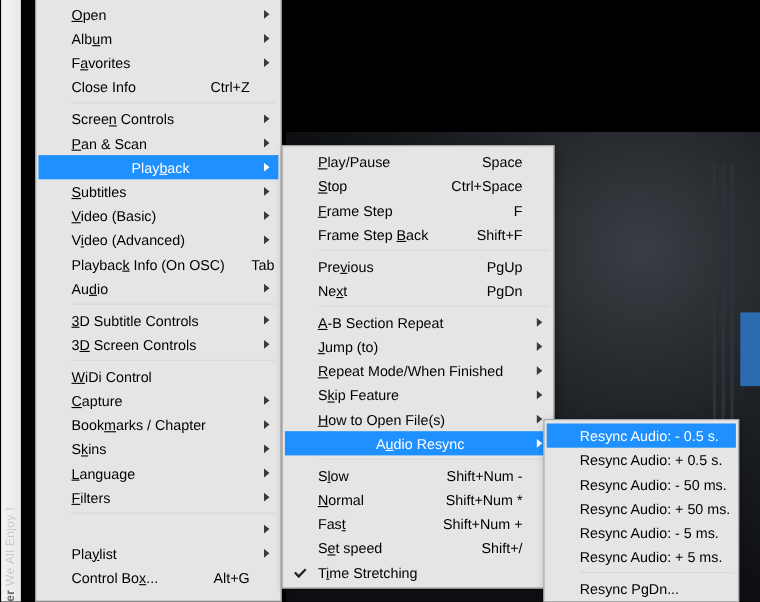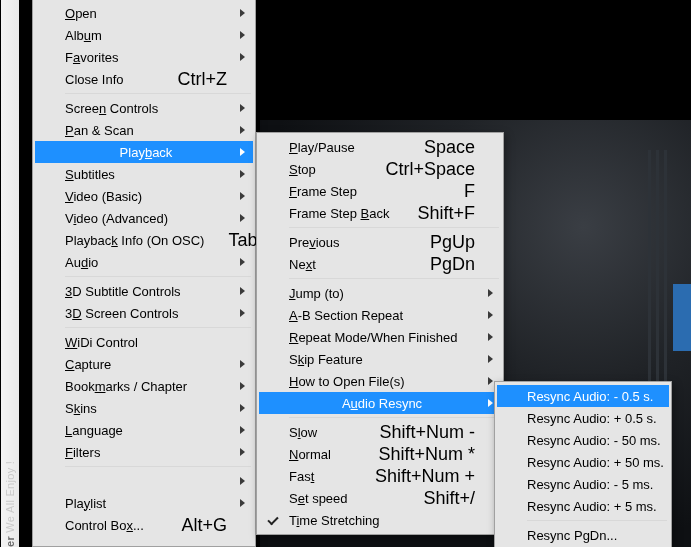--- a/index.html
+++ b/index.html
@@ -86,21 +86,21 @@
   .menu .item .lbl {
     flex: 1 1 auto;
     text-decoration: underline;
     text-decoration-color: transparent;
   }
   .menu .item .lbl .mn { text-decoration: underline; }
   .menu .item .accel {
     flex: 0 0 auto;
     color: #000;
     margin-left: 24px;
-    font-size: 18px;
+    font-size: 13px;
   }
   .menu .item.highlight {
     background: #1e90ff;
     color: #fff;
     text-align: center;
   }
   .menu .sep {
     height: 1px;
     margin: 3px 2px 3px 30px;
     background: #d8d8d8;
@@ -267,25 +267,25 @@
     <div class="item">
       <span class="lbl">Pre<span class="mn">v</span>ious</span>
       <span class="accel">PgUp</span>
     </div>
     <div class="item">
       <span class="lbl">Ne<span class="mn">x</span>t</span>
       <span class="accel">PgDn</span>
     </div>
     <div class="sep"></div>
     <div class="item">
+      <span class="lbl"><span class="mn">A</span>-B Section Repeat</span>
+      <span class="sub-arrow"></span>
+    </div>
+    <div class="item">
       <span class="lbl"><span class="mn">J</span>ump (to)</span>
-      <span class="sub-arrow"></span>
-    </div>
-    <div class="item">
-      <span class="lbl"><span class="mn">A</span>-B Section Repeat</span>
       <span class="sub-arrow"></span>
     </div>
     <div class="item">
       <span class="lbl"><span class="mn">R</span>epeat Mode/When Finished</span>
       <span class="sub-arrow"></span>
     </div>
     <div class="item">
       <span class="lbl">S<span class="mn">k</span>ip Feature</span>
       <span class="sub-arrow"></span>
     </div>

